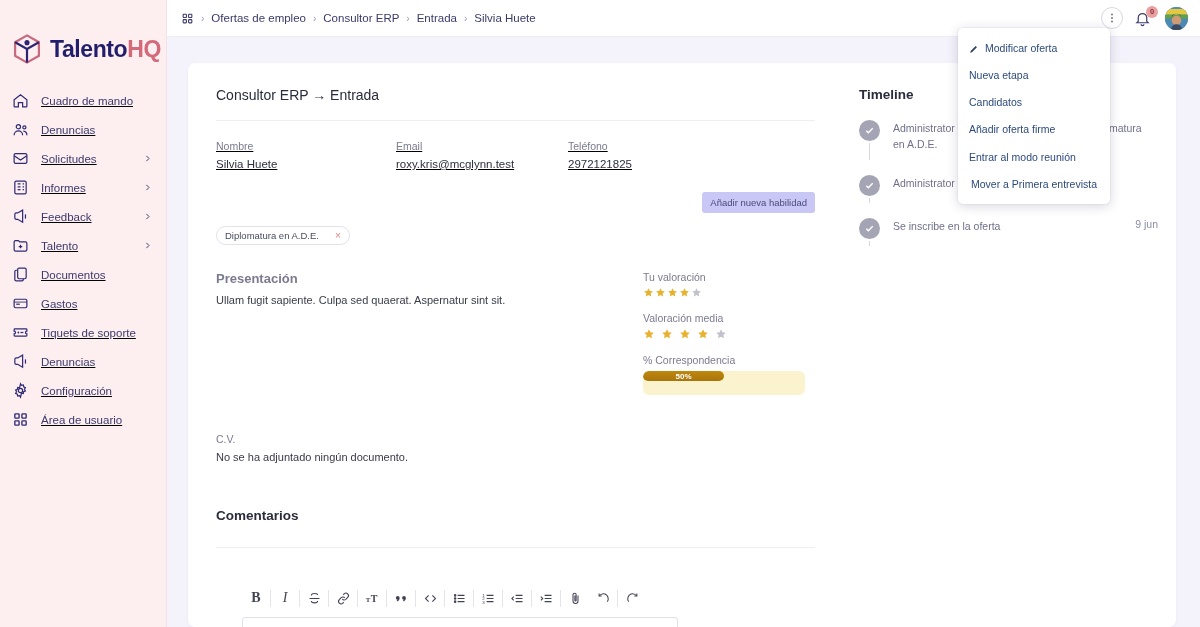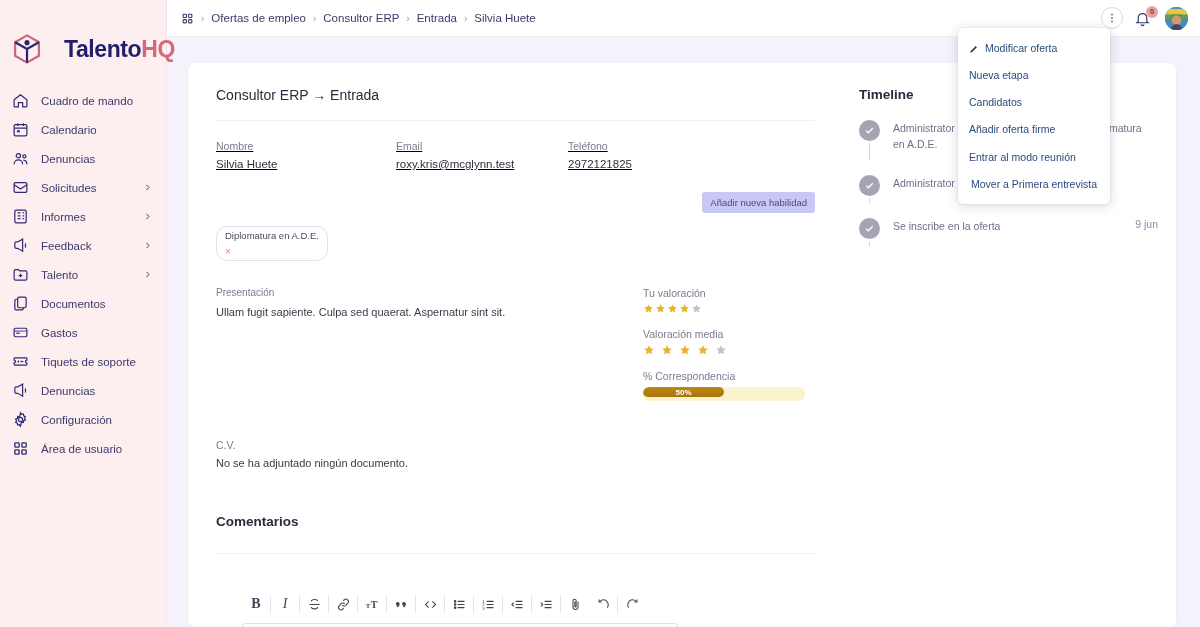--- a/index.html
+++ b/index.html
@@ -16,28 +16,28 @@
     width: 167px; height: 627px;
     background: #fdeef0;
     flex: 0 0 167px;
     position: relative;
     border-right: 1px solid #f6e2e6;
   }
   .logo-row {
     display: flex; align-items: center;
     padding: 26px 0 0 10px;
     height: 72px;
-    gap: 20px;
+    gap: 6px;
   }
   .logo-mark { width: 34px; height: 34px; flex: 0 0 34px; }
   .logo-text { font-size: 23px; font-weight: bold; letter-spacing: -0.4px; }
   .logo-text .t1 { color: #211e6b; }
   .logo-text .t2 { color: #d4697a; }
 
-  .nav { margin-top: 14px; }
+  .nav { margin-top: 14px; text-decoration: underline; }
   .nav-item {
     display: flex; align-items: center;
     height: 29px;
     padding: 0 14px 0 12px;
     gap: 12px;
     cursor: pointer;
     position: relative;
   }
   .nav-icon { width: 17px; height: 17px; flex: 0 0 17px; color: #2e2a75; display: flex; align-items: center; justify-content: center; }
   .nav-icon svg { width: 17px; height: 17px; display: block; }
@@ -127,40 +127,40 @@
   .skill-bar { display: flex; justify-content: flex-end; margin-top: 22px; }
   .skill-add-btn {
     background: #c9c7f5; color: #4b4a7d;
     font-size: 9.5px; border: none; border-radius: 3px;
     padding: 5px 8px; cursor: pointer;
   }
   .chips { margin-top: 13px; display: flex; gap: 6px; }
   .chip {
     border: 1px solid #e2e1ec; border-radius: 11px;
     padding: 3px 8px; font-size: 9.5px; color: #4a4a5e;
-    display: flex; align-items: flex-start; gap: 5px; background: #fff; flex-direction: column;
+    display: flex; align-items: flex-start; gap: 16px; background: #fff;
   }
   .chip-x { color: #d98b8b; font-size: 10px; cursor: pointer; }
 
   .two-col { display: flex; margin-top: 26px; }
   .col-pres { flex: 1 1 auto; padding-right: 20px; min-width: 0; }
   .col-rate { flex: 0 0 172px; }
 
-  .pres-label { font-size: 10px; color: #7b7a90; margin-bottom: 6px; }
+  .pres-label { font-size: 13px; color: #7b7a90; margin-bottom: 6px; font-weight: bold; }
   .pres-text { font-size: 11px; color: #3a3a4a; line-height: 1.5; }
 
   .rate-label { font-size: 10.5px; color: #7b7a90; margin-bottom: 4px; }
   .stars { display: flex; gap: 1px; margin-bottom: 14px; }
   .stars.spaced { gap: 6px; }
   .star { width: 11px; height: 11px; }
   .star.big { width: 12px; height: 12px; }
 
   .prog-label { font-size: 10.5px; color: #7b7a90; margin: 0 0 5px 0; }
   .prog-track {
-    height: 14px; border-radius: 6px; background: #fbf3cd;
+    height: 24px; border-radius: 6px; background: #fbf3cd;
     position: relative; width: 162px; overflow: hidden;
   }
   .prog-fill {
     height: 10px; border-radius: 6px;
     background: linear-gradient(#c08810, #a9740a);
     display: flex; align-items: center; justify-content: center;
   }
   .prog-text { color: #fff; font-size: 8px; font-weight: bold; }
 
   .cv-block { margin-top: 38px; }
@@ -230,30 +230,20 @@
 
       <div class="nav-item">
         <span class="nav-icon">
           <svg viewBox="0 0 24 24" fill="none" stroke="currentColor" stroke-width="1.7">
               <path d="M3 11l9-7 9 7v9a1 1 0 0 1-1 1h-5v-6H9v6H4a1 1 0 0 1-1-1z"></path>
             </svg>
         </span>
         <span class="nav-label">Cuadro de mando</span>
       </div>
 
-      <div class="nav-item">
-        <span class="nav-icon">
-          <svg viewBox="0 0 24 24" fill="none" stroke="currentColor" stroke-width="1.7">
-              <rect x="3" y="5" width="18" height="16" rx="2"></rect>
-              <path d="M3 10h18M8 3v4M16 3v4"></path>
-              <rect x="7" y="13" width="4" height="3" fill="currentColor" stroke="none"></rect>
-            </svg>
-        </span>
-        <span class="nav-label">Calendario</span>
-      </div>
 
       <div class="nav-item">
         <span class="nav-icon">
           <svg viewBox="0 0 24 24" fill="none" stroke="currentColor" stroke-width="1.7">
               <circle cx="9" cy="8" r="3"></circle>
               <path d="M3 20c0-3.3 2.7-6 6-6s6 2.7 6 6"></path>
               <circle cx="17.5" cy="9" r="2.2"></circle>
               <path d="M16 14.2c2.8.2 5 2.6 5 5.8"></path>
             </svg>
         </span>

